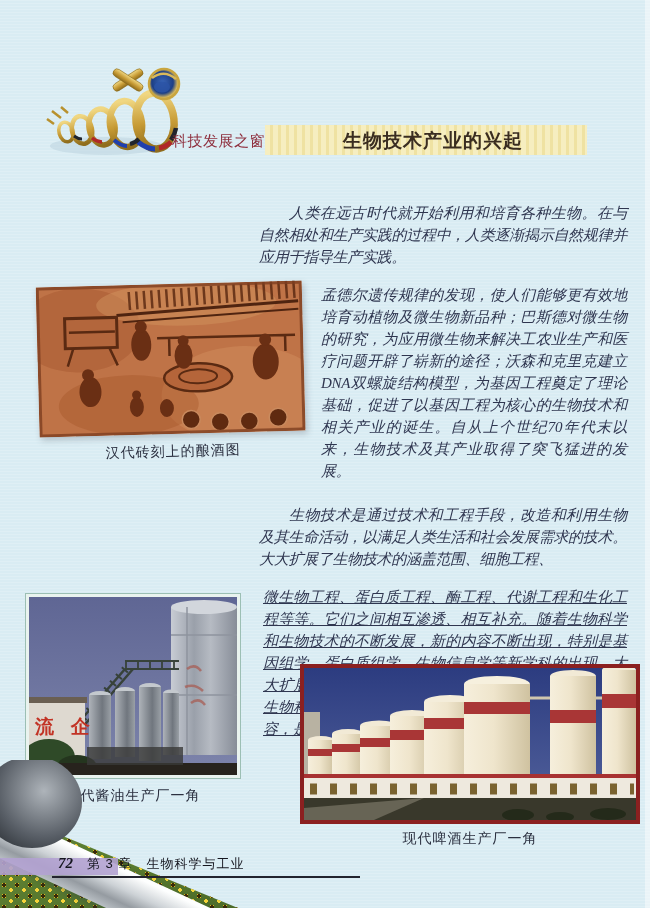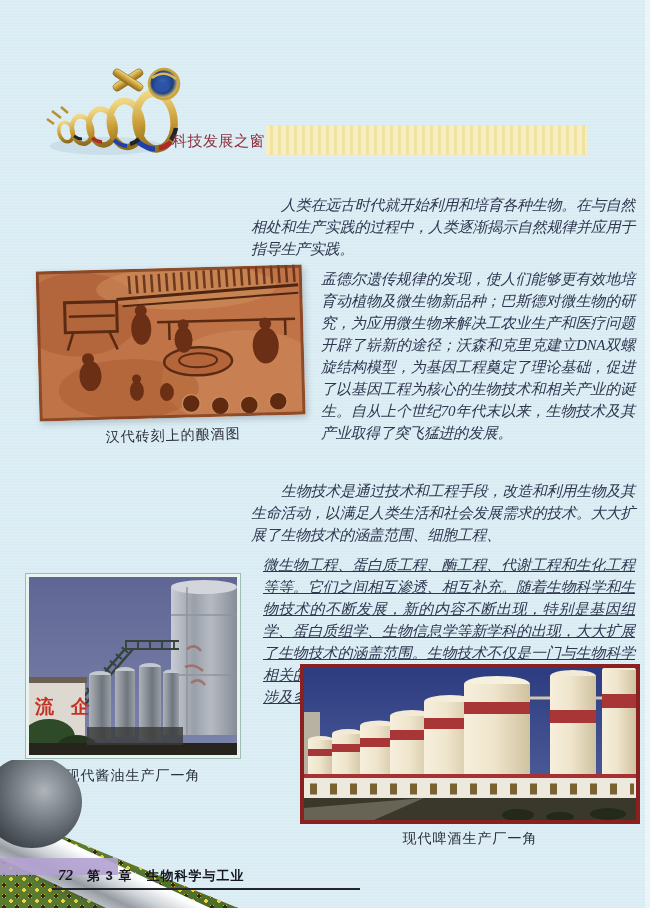--- a/index.html
+++ b/index.html
@@ -20,39 +20,39 @@
   .title-band{position:absolute; left:265px; top:125px; width:322px; height:30px;
     background:repeating-linear-gradient(90deg,#f6eec0 0 5px,#efe2a2 5px 8px);}
   .page-title{position:absolute; left:343px; top:128px;
     font-size:19px; font-weight:bold; color:#3a2d20; letter-spacing:1px;}
 
   
   .content{position:absolute; left:243px; top:186px; width:400px;
     font-family:"Liberation Serif", serif; font-style:italic;
     font-size:15px; line-height:22px; letter-spacing:-0.3px;
     color:#2f3650; text-align:justify;}
-  .content p{margin:8px; text-align:justify;}
+  .content p{margin:16px; text-align:justify;}
   .indent{text-indent:2em;}
 
   .brick-float{float:left; width:78px; height:202px; position:relative;}
   .soy-float{float:left; width:20px; height:225px; position:relative;}
   .p1b{min-height:204px;}
   .p2b{min-height:226px;text-decoration:underline;}
 
   figure{margin:0; font-style:normal;}
   figcaption{
     font-family:"Liberation Sans", sans-serif;
     font-size:14px; color:#2b3040; letter-spacing:1px;
     text-align:center; margin-top:6px;}
 
   .brick-fig{position:absolute; left:-205px; top:0; width:266px;
     transform:rotate(-1.5deg);}
   .brick-fig svg{display:block; box-shadow:2px 3px 6px rgba(60,60,70,.25);}
 
-  .soy-fig{position:absolute; left:-217px; top:20px; width:214px;}
+  .soy-fig{position:absolute; left:-217px; top:8px; width:214px;}
   .soy-fig svg{display:block; border:3px solid #e9f3ef; box-shadow:0 0 0 1px #9cbfb4;}
 
   .beer-figure{position:absolute; left:300px; top:664px; width:340px;}
   .beer-figure svg{display:block; border:4px solid #8b2020;}
 
   
   .curl{position:absolute; left:0; top:760px; width:238px; height:148px; overflow:hidden;}
   .sunflowers{position:absolute; inset:0;
     clip-path:polygon(0 34%, 100% 100%, 0 100%);
     background-image:
@@ -69,22 +69,22 @@
     border-radius:50%;
     background:radial-gradient(circle at 62% 38%, #aeb4ba, #585e66 55%, #2e3338 85%);}
   .purple-strip{position:absolute; left:0; top:858px; width:118px; height:17px;
     background:#b3a2d2; opacity:.9;}
 
   
   .footer{position:absolute; left:52px; top:855px; width:296px;
     display:flex; align-items:baseline; gap:14px;
     border-bottom:2px solid #23242e; padding:0 6px 3px 6px; color:#15161f;}
   .footer .num{font-family:"Liberation Serif", serif; font-style:italic;
-    font-weight:bold; font-size:15px;margin-top:12px;}
-  .footer .chap{font-size:13px; font-weight:bold; letter-spacing:1px;}
+    font-weight:bold; font-size:15px;}
+  .footer .chap{font-size:13px; font-weight:normal; letter-spacing:1px;}
 </style>
 </head>
 <body>
 
 <div id="page">
 
   <div class="dna-logo">
     <svg width="152" height="104" viewBox="0 0 152 104">
       <defs>
         <linearGradient id="gold" x1="0" y1="0" x2="0" y2="1">
@@ -119,20 +119,21 @@
       </g>
       <circle cx="126" cy="20" r="15" fill="url(#sph)"></circle>
       <ellipse cx="126" cy="20" rx="15" ry="15" fill="none" stroke="#c9a53f" stroke-width="2.5"></ellipse>
       <path d="M114 14 q12 -9 24 1" stroke="#d9b95a" stroke-width="2.5" fill="none"></path>
       <ellipse cx="124" cy="23" rx="8" ry="5.5" fill="#2c54a6" opacity="0.85"></ellipse>
     </svg>
   </div>
 
   <div class="section-label">科技发展之窗</div>
   <div class="title-band"></div>
+  <div class="page-title">生物技术产业的兴起</div>
 
   <div class="content">
     <p class="indent">人类在远古时代就开始利用和培育各种生物。在与自然相处和生产实践的过程中，人类逐渐揭示自然规律并应用于指导生产实践。</p>
     <div>
       <div class="brick-float">
         <figure class="brick-fig">
           <svg width="266" height="150" viewBox="0 0 266 150">
             <rect width="266" height="150" fill="#bf7347"></rect>
             <ellipse cx="42" cy="44" rx="62" ry="42" fill="#a85a31" opacity="0.5"></ellipse>
             <ellipse cx="205" cy="112" rx="82" ry="48" fill="#d29060" opacity="0.45"></ellipse>

